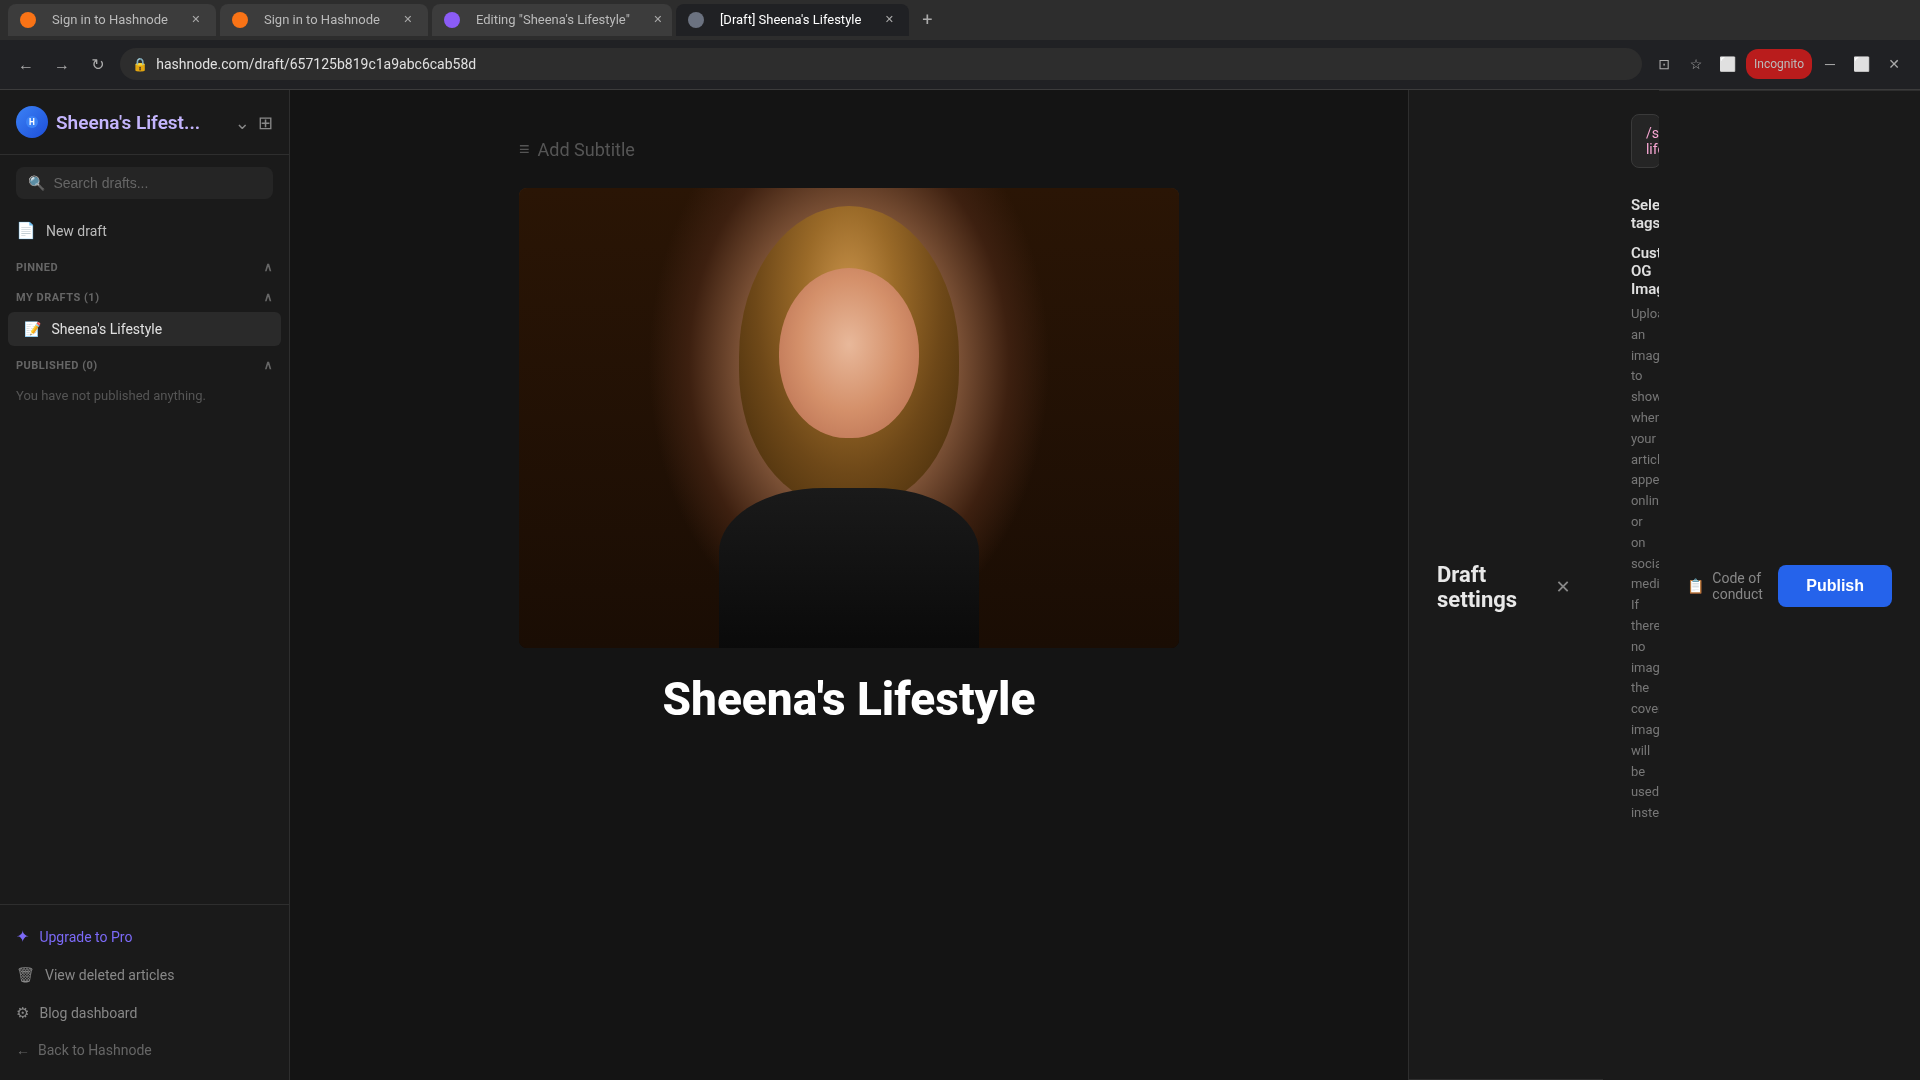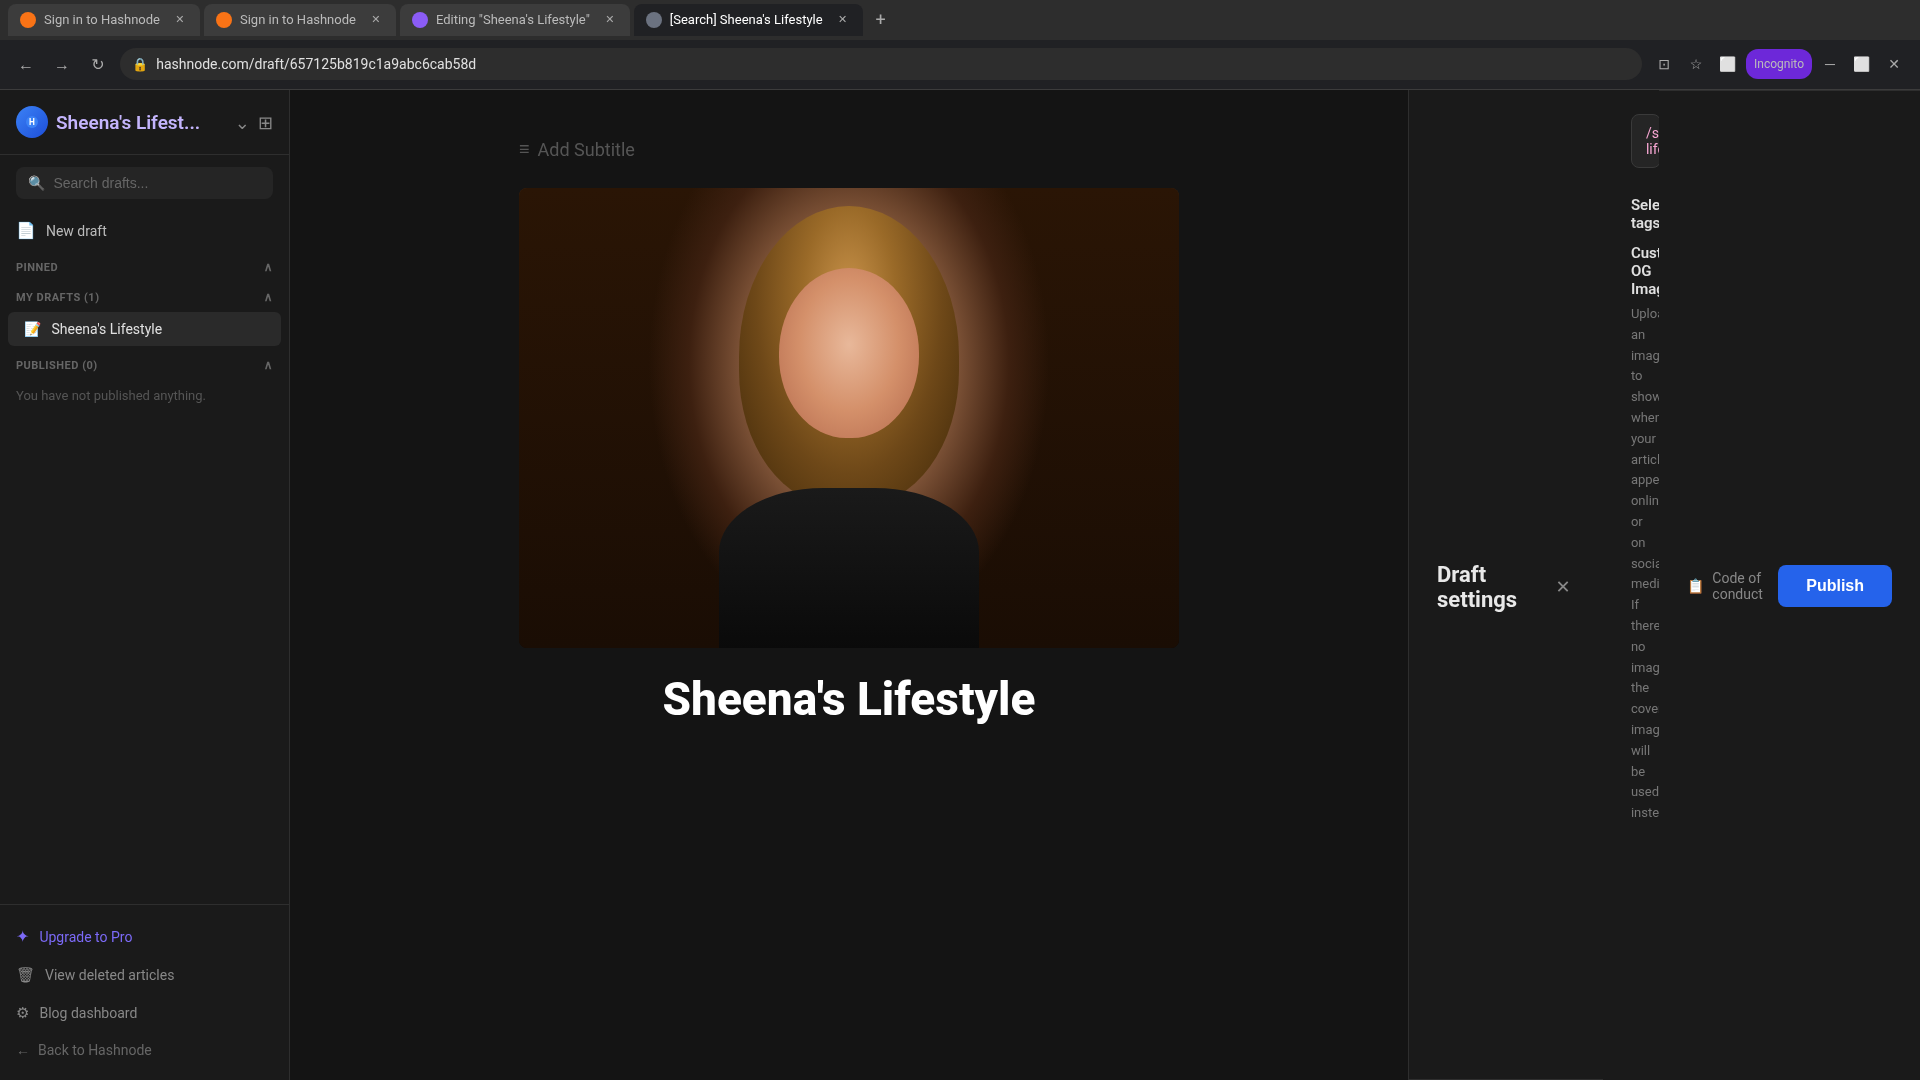--- a/index.html
+++ b/index.html
@@ -25,21 +25,21 @@
       display: flex;
       align-items: center;
       height: 40px;
       background: #2d2d2d;
       padding: 0 8px;
       gap: 4px;
     }
     .browser-tab {
       display: flex;
       align-items: center;
-      gap: 8px;
+      gap: 16px;
       padding: 0 12px;
       height: 32px;
       border-radius: 8px 8px 0 0;
       font-size: 13px;
       color: #bbb;
       background: #3c3c3c;
       cursor: pointer;
       max-width: 240px;
       overflow: hidden;
       white-space: nowrap;
@@ -118,21 +118,21 @@
       height: 28px;
       border-radius: 50%;
       display: flex;
       align-items: center;
       justify-content: center;
       color: #aaa;
       font-size: 14px;
       cursor: pointer;
     }
     .incognito-badge {
-      background: #6d28d9;
+      background: #b91c1c;
       border-radius: 12px;
       padding: 8px 8px;
       font-size: 12px;
       color: #bbb;
     }
 
     
     .app-layout {
       display: flex;
       height: calc(1080px - 90px);
@@ -538,21 +538,21 @@
       <span>Sign in to Hashnode</span>
       <div class="tab-close">✕</div>
     </div>
     <div class="browser-tab">
       <div class="tab-favicon favicon-edit"></div>
       <span>Editing "Sheena's Lifestyle"</span>
       <div class="tab-close">✕</div>
     </div>
     <div class="browser-tab active">
       <div class="tab-favicon favicon-draft"></div>
-      <span>[Search] Sheena's Lifestyle</span>
+      <span>[Draft] Sheena's Lifestyle</span>
       <div class="tab-close">✕</div>
     </div>
     <div class="tab-new">+</div>
   </div>
   <div class="browser-toolbar">
     <div class="nav-btn">←</div>
     <div class="nav-btn">→</div>
     <div class="nav-btn">↻</div>
     <div class="address-bar">
       <span style="color:#aaa;font-size:13px;">🔒</span>

